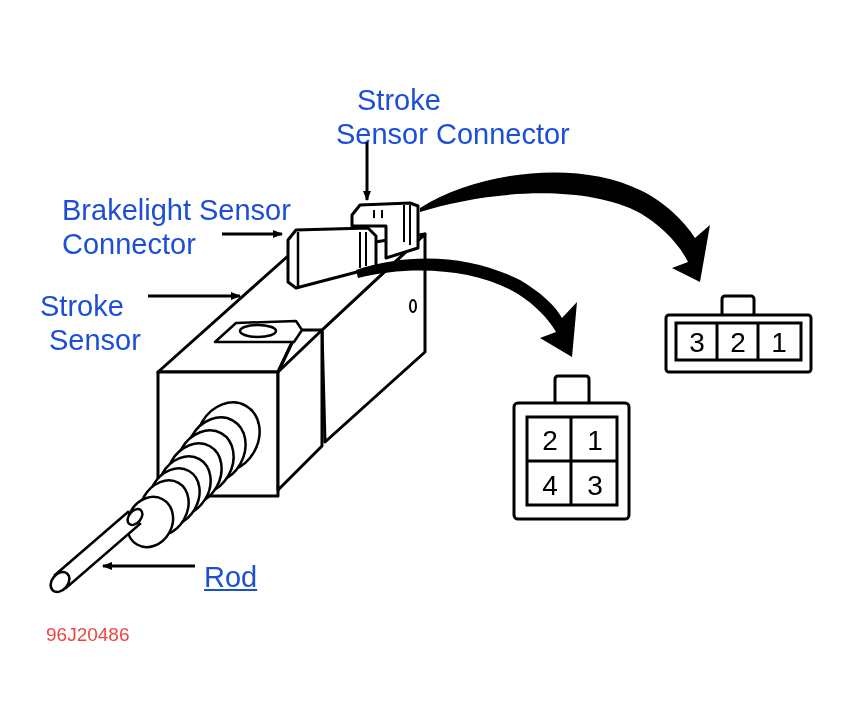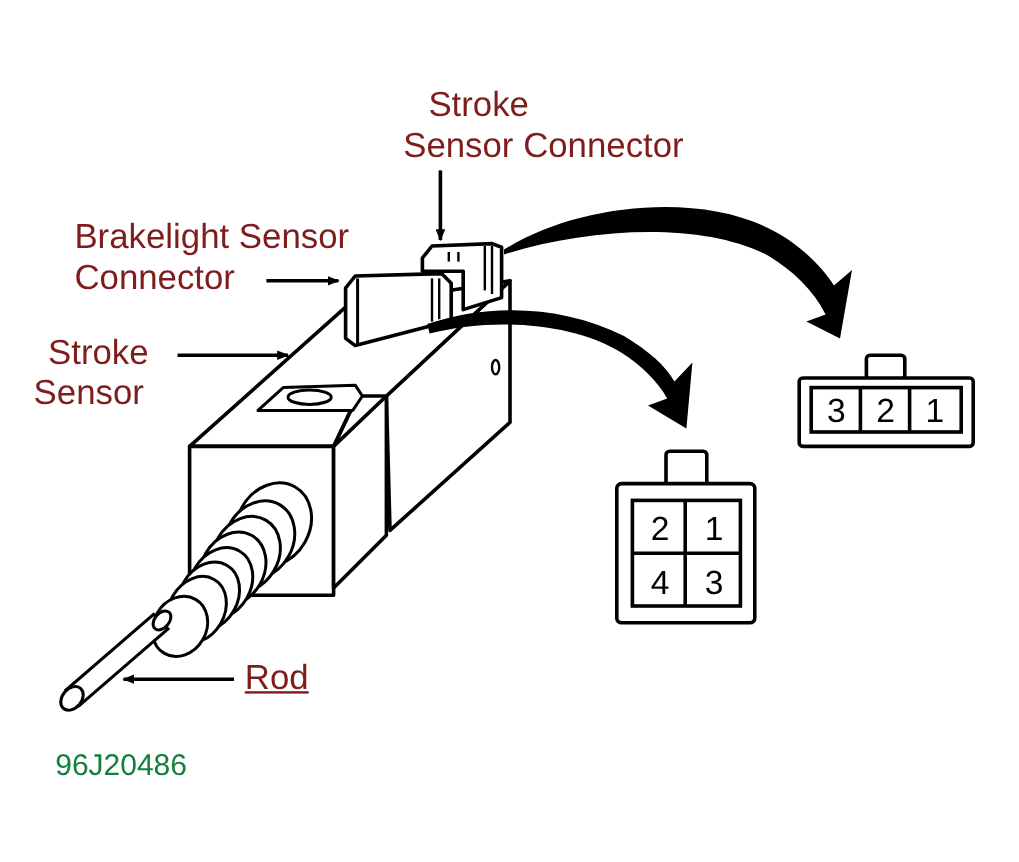--- a/index.html
+++ b/index.html
@@ -1,33 +1,33 @@
 <!DOCTYPE html>
 <html><head>
 <meta charset="utf-8">
 <style>
   html, body { margin: 0; padding: 0; background: #ffffff; }
   body { width: 849px; height: 718px; position: relative; overflow: hidden;
          font-family: "Liberation Sans", sans-serif; color: #000; }
-  .lbl { position: absolute; font-size: 29px; line-height: 32px; white-space: nowrap; color: #7f1d1d; }
-  .code { position: absolute; font-size: 25px; color: #15803d; }
+  .lbl { position: absolute; font-size: 29px; line-height: 32px; white-space: nowrap; color: #1d4ed8; margin-top: 12px; }
+  .code { position: absolute; font-size: 19px; color: #ef4444; }
   svg.art { position: absolute; left: 0; top: 0; }
   .pin { font-family: "Liberation Sans", sans-serif; font-size: 28px; }
 </style>
 </head>
 <body>
 
 <div class="lbl" style="left:357px;top:72px;">Stroke</div>
 <div class="lbl" style="left:336px;top:106px;">Sensor Connector</div>
 
 <div class="lbl" style="left:62px;top:182px;">Brakelight Sensor</div>
 <div class="lbl" style="left:62px;top:216px;">Connector</div>
 
 <div class="lbl" style="left:40px;top:278px;">Stroke</div>
-<div class="lbl" style="left:28px;top:312px;text-align:right;">Sensor</div>
+<div class="lbl" style="left:49px;top:312px;text-align:right;">Sensor</div>
 
 <div class="lbl" style="left:204px;top:549px;text-decoration:underline;">Rod</div>
 
 <div class="code" style="left:46px;top:624px;">96J20486</div>
 
 <svg class="art" width="849" height="718" viewBox="0 0 849 718" xmlns="http://www.w3.org/2000/svg">
   <defs>
     <marker id="ah" markerWidth="10" markerHeight="8" refX="9" refY="4" orient="auto" markerUnits="userSpaceOnUse">
       <path d="M0,0 L10,4 L0,8 Z" fill="#000"></path>
     </marker>

